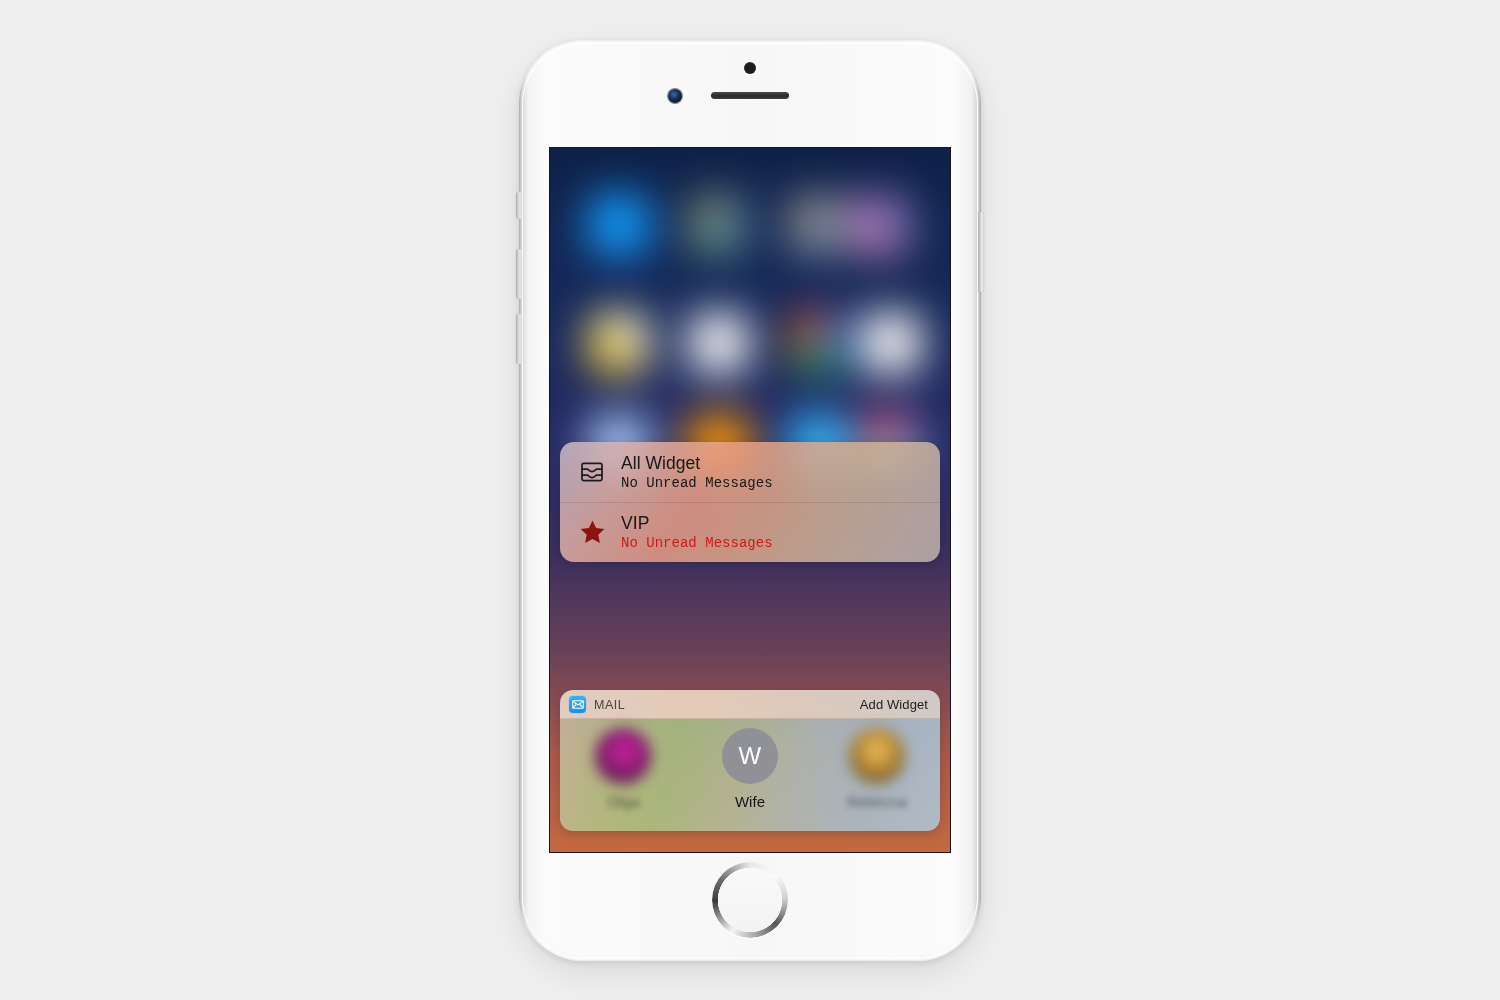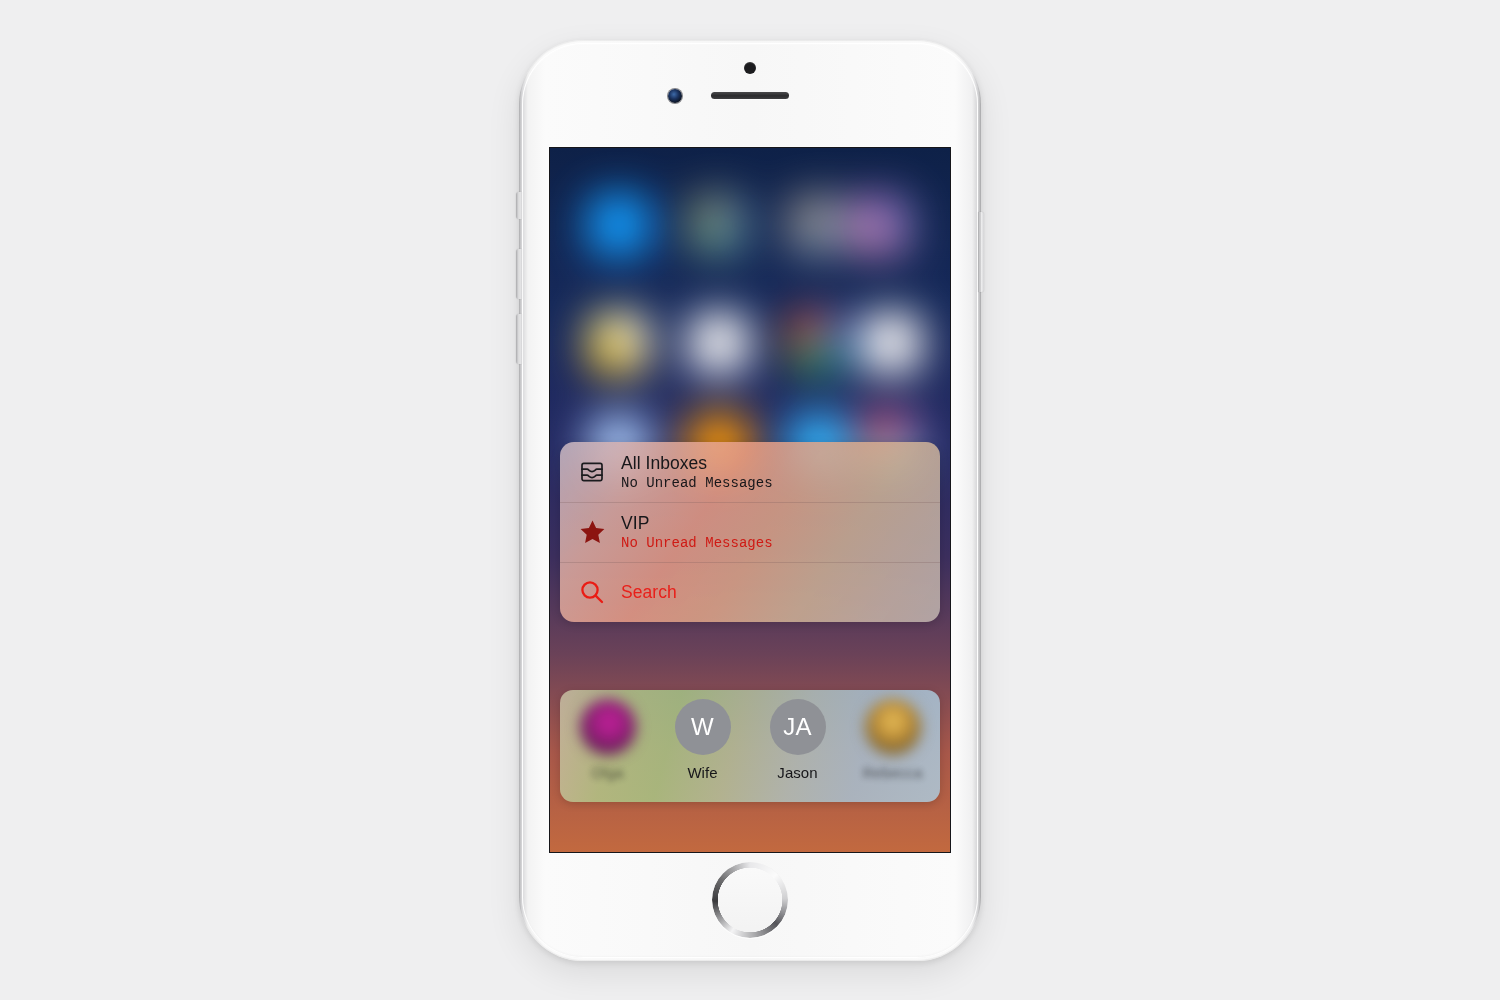--- a/index.html
+++ b/index.html
@@ -391,75 +391,69 @@
 
         <div class="qa-row">
           <span class="qa-icon">
             <svg width="26" height="24" viewBox="0 0 26 24" fill="none" stroke="#1b1b1e" stroke-width="1.7" stroke-linecap="round" stroke-linejoin="round">
               <path d="M3 5.2a1.8 1.8 0 0 1 1.8-1.8h16.4A1.8 1.8 0 0 1 23 5.2v13.6a1.8 1.8 0 0 1-1.8 1.8H4.8A1.8 1.8 0 0 1 3 18.8z"></path>
               <path d="M3 9.2h5.1c.9 0 1.4.6 2 1.2.7.7 1.4 1.2 2.9 1.2s2.2-.5 2.9-1.2c.6-.6 1.1-1.2 2-1.2H23"></path>
               <path d="M3 15.2h5.1c.9 0 1.4.6 2 1.2.7.7 1.4 1.2 2.9 1.2s2.2-.5 2.9-1.2c.6-.6 1.1-1.2 2-1.2H23"></path>
             </svg>
           </span>
           <span class="qa-text">
-            <span class="qa-title">All Inboxes</span>
+            <span class="qa-title">All Widget</span>
             <span class="qa-sub">No Unread Messages</span>
           </span>
         </div>
 
         <div class="qa-row">
           <span class="qa-icon">
             <svg width="27" height="26" viewBox="0 0 27 26">
               <path d="M13.5 1.4l3.6 7.6 8.3 1.1-6.1 5.7 1.6 8.2-7.4-4-7.4 4 1.6-8.2L1.6 10.1l8.3-1.1z" fill="#8c1410"></path>
             </svg>
           </span>
           <span class="qa-text">
             <span class="qa-title">VIP</span>
             <span class="qa-sub accent">No Unread Messages</span>
           </span>
         </div>
 
-        <div class="qa-row">
-          <span class="qa-icon">
-            <svg width="26" height="26" viewBox="0 0 26 26" fill="none" stroke="#ea1c14" stroke-width="2.3" stroke-linecap="round">
-              <circle cx="11" cy="11" r="7.6"></circle>
-              <line x1="16.6" y1="16.6" x2="23" y2="23"></line>
+
+
+      </div>
+
+      <div id="mail-widget">
+
+        <div id="widget-header">
+          <span id="mail-app-icon">
+            <svg width="12" height="9" viewBox="0 0 12 9" fill="none" stroke="#ffffff" stroke-width="1.1" stroke-linejoin="round">
+              <rect x="0.7" y="0.7" width="10.6" height="7.6" rx="0.9"></rect>
+              <path d="M0.9 1.1L6 5 11.1 1.1"></path>
+              <path d="M0.9 7.9L4.2 4.5M11.1 7.9L7.8 4.5"></path>
             </svg>
           </span>
-          <span class="qa-text">
-            <span class="qa-title accent">Search</span>
-          </span>
+          <span id="widget-label">MAIL</span>
+          <span id="add-widget-button">Add Widget</span>
         </div>
-
-
-      </div>
-
-      <div id="mail-widget">
-
 
         <div id="widget-body">
 
           <div class="contact">
             <span class="contact-avatar photo-1"></span>
             <span class="contact-name redacted">Olga</span>
           </div>
 
           <div class="contact">
             <span class="contact-avatar initials">
               <span class="contact-initials">W</span>
             </span>
             <span class="contact-name">Wife</span>
           </div>
 
-          <div class="contact">
-            <span class="contact-avatar initials">
-              <span class="contact-initials">JA</span>
-            </span>
-            <span class="contact-name">Jason</span>
-          </div>
 
           <div class="contact">
             <span class="contact-avatar photo-2"></span>
             <span class="contact-name redacted">Rebecca</span>
           </div>
 
         </div>
       </div>
 
     </div>

